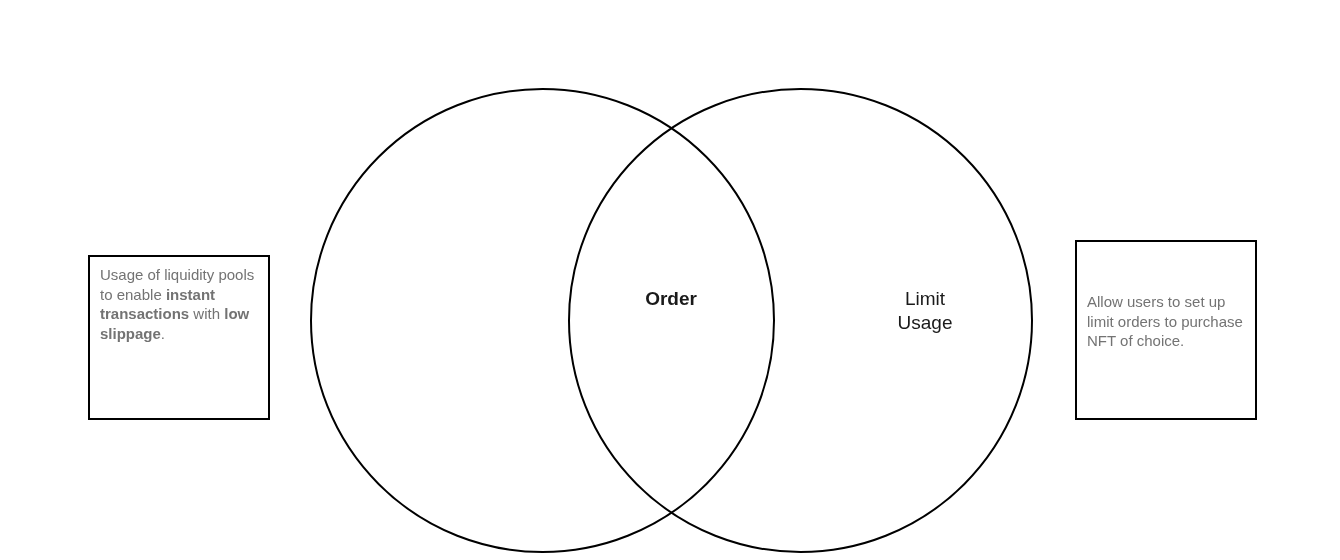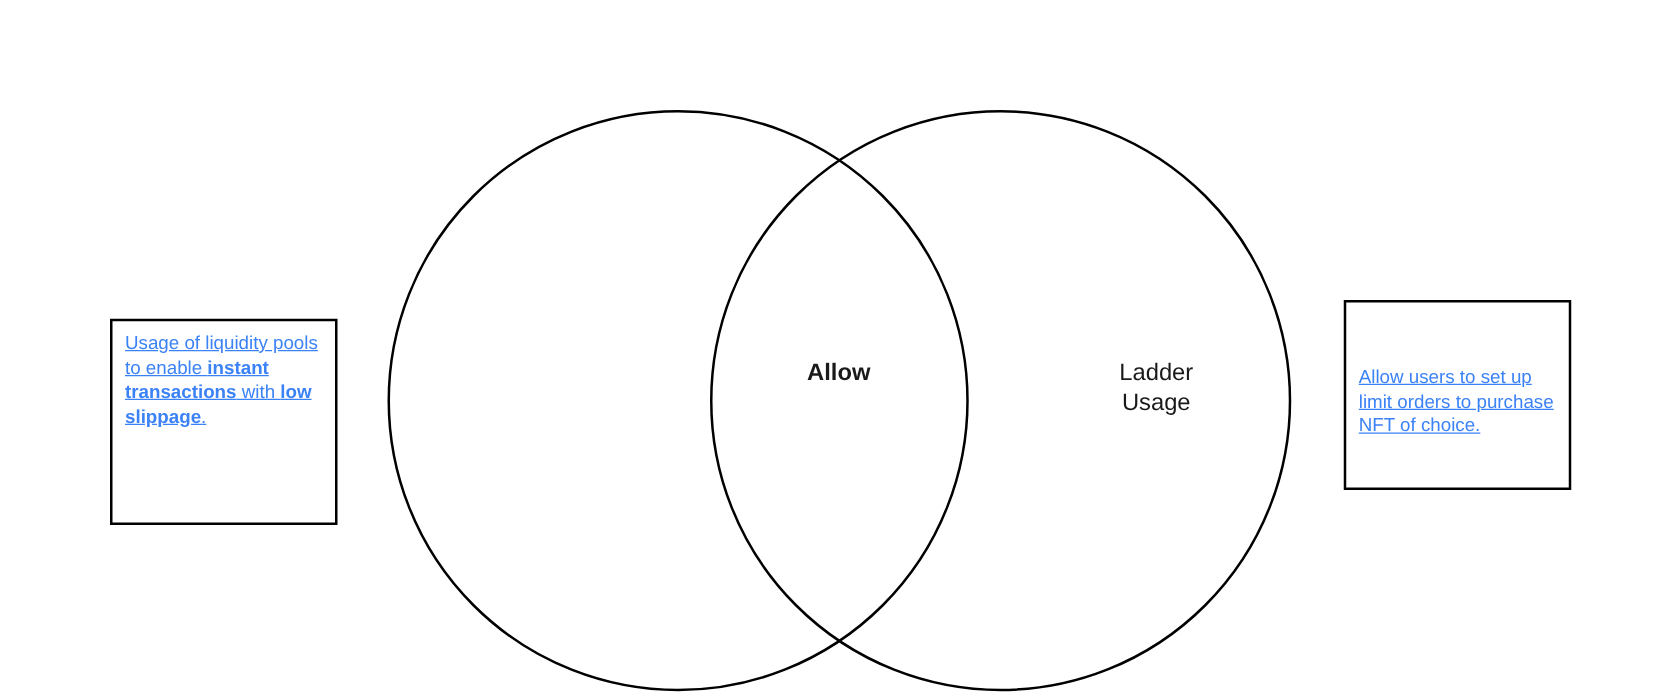--- a/index.html
+++ b/index.html
@@ -46,47 +46,46 @@
   }
   .circle-label span { display: block; }
 
   .side-box {
     position: absolute;
     border: 2px solid #000000;
     background: #ffffff;
     box-sizing: border-box;
     font-size: 15px;
     line-height: 1.3;
-    color: #3b82f6;
+    color: #737373;
     padding: 8px 10px;
-    text-decoration: underline;
   }
   .box-left {
     left: 88px; top: 255px; width: 182px; height: 165px;
   }
   .box-right {
-    left: 1075px; top: 240px; width: 182px; height: 152px;
+    left: 1075px; top: 240px; width: 182px; height: 180px;
   }
   .box-right .box-text { margin-top: 42px; display: block; }
 </style>
 </head>
 <body>
 
 <div class="canvas">
 
   <div class="circle circle-left"></div>
   <div class="circle circle-right"></div>
 
 
   <div class="circle-label label-intersection">
-    <span>Allow</span>
+    <span>Order</span>
   </div>
 
   <div class="circle-label label-limit-order">
-    <span>Ladder</span>
+    <span>Limit</span>
     <span>Usage</span>
   </div>
 
   <div class="side-box box-left">
     <span>Usage of liquidity pools to enable </span><strong>instant transactions</strong><span> with </span><strong>low slippage</strong><span>.</span>
   </div>
 
   <div class="side-box box-right">
     <span class="box-text">Allow users to set up limit orders to purchase NFT of choice.</span>
   </div>

